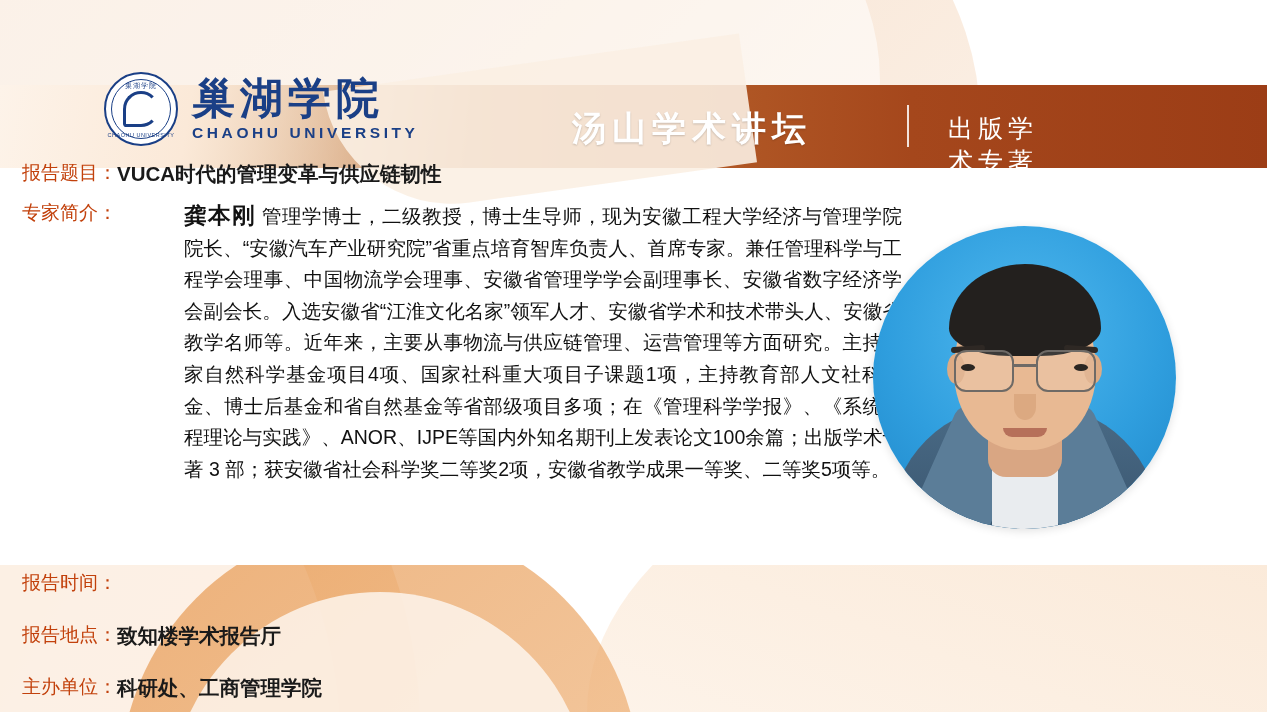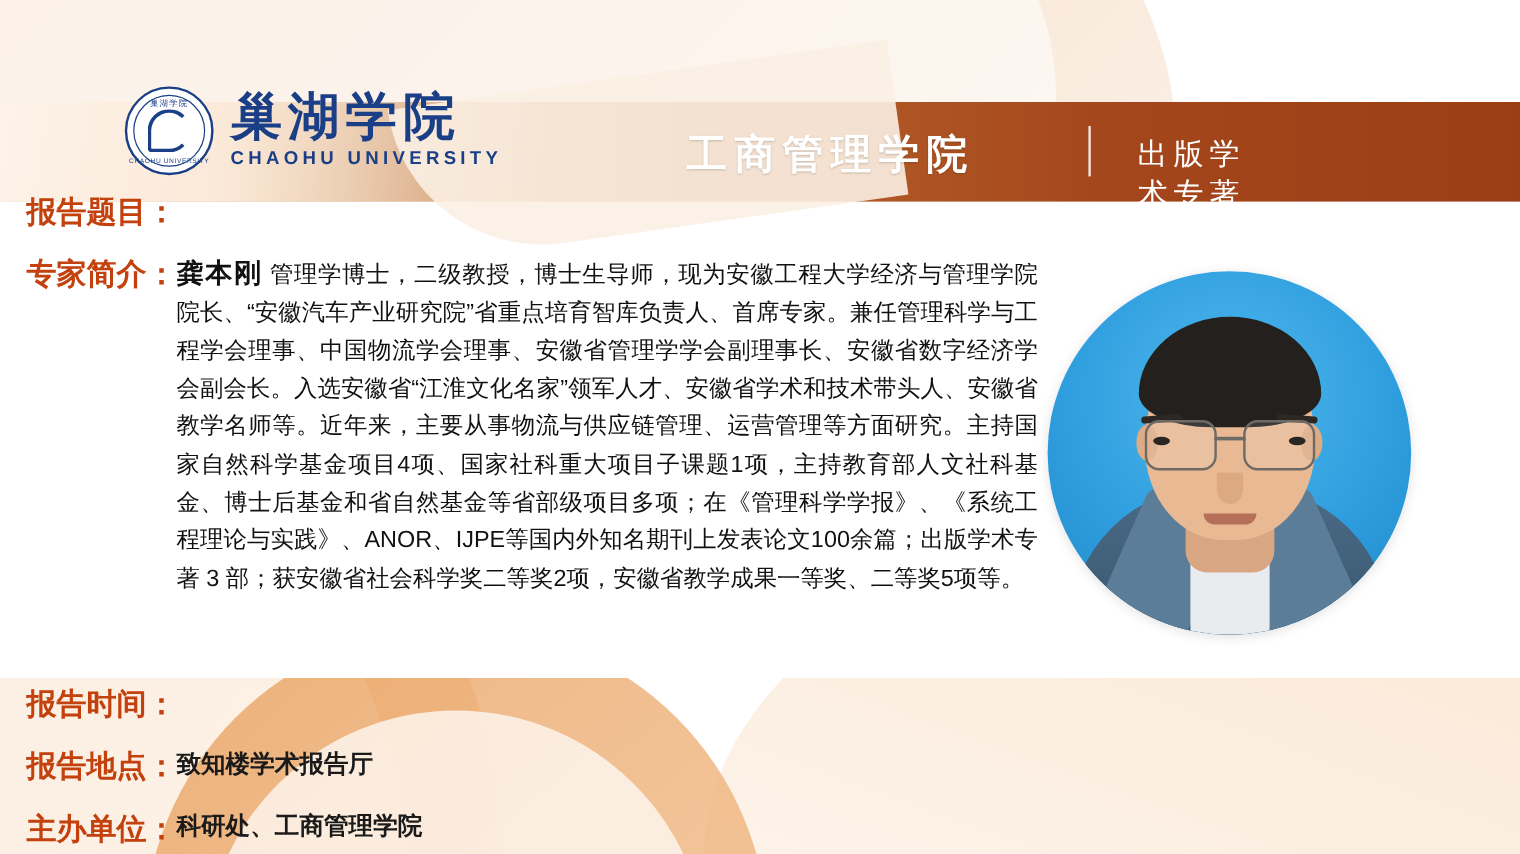--- a/index.html
+++ b/index.html
@@ -249,34 +249,34 @@
   }
 
   
   .row {
     position: absolute;
     display: flex;
     align-items: flex-start;
   }
   .label {
     color: #c2410c;
-    font-size: 25px;
-    font-weight: 700;
+    font-size: 19px;
+    font-weight: 400;
     white-space: nowrap;
     flex: none;
   }
   .value-strong {
     color: #1a1a1a;
     font-size: 20.5px;
     font-weight: 700;
     white-space: nowrap;
   }
 
   .row-topic { left: 22px; top: 160px; }
-  .row-bio   { left: 22px; top: 212px; width: 880px; align-items: flex-start; }
+  .row-bio   { left: 22px; top: 200px; width: 880px; align-items: flex-start; justify-content: space-between; }
   .row-time  { left: 22px; top: 570px; justify-content: space-between; }
   .row-place { left: 22px; top: 622px; }
   .row-org   { left: 22px; top: 674px; }
 
   .bio-body {
     font-size: 19.5px;
     line-height: 31.6px;
     color: #111111;
     text-align: justify;
     width: 718px;
@@ -473,27 +473,28 @@
         <div class="seal-top">巢湖学院</div>
         <div class="seal-mark"></div>
         <div class="seal-bottom">CHAOHU UNIVERSITY</div>
       </div>
       <div class="logo-text">
         <div class="logo-cn">巢湖学院</div>
         <div class="logo-en">CHAOHU  UNIVERSITY</div>
       </div>
     </div>
 
-    <div class="band-title">工商管理学院</div>
+    <div class="band-title">汤山学术讲坛</div>
     <div class="band-divider"></div>
     <div class="band-sub">出版学术专著</div>
   </div>
 
   <div class="row row-topic">
     <span class="label">报告题目：</span>
+    <span class="value-strong">VUCA时代的管理变革与供应链韧性</span>
   </div>
 
   <div class="row row-bio">
     <span class="label">专家简介：</span>
     <div class="bio-body">
       <span class="bio-name">龚本刚</span><span> 管理学博士，二级教授，博士生导师，现为安徽工程大学经济与管理学院院长、“安徽汽车产业研究院”省重点培育智库负责人、首席专家。兼任管理科学与工程学会理事、中国物流学会理事、安徽省管理学学会副理事长、安徽省数字经济学会副会长。入选安徽省“江淮文化名家”领军人才、安徽省学术和技术带头人、安徽省教学名师等。近年来，主要从事物流与供应链管理、运营管理等方面研究。主持国家自然科学基金项目4项、国家社科重大项目子课题1项，主持教育部人文社科基金、博士后基金和省自然基金等省部级项目多项；在《管理科学学报》、《系统工程理论与实践》、ANOR、IJPE等国内外知名期刊上发表论文100余篇；出版学术专著 3 部；获安徽省社会科学奖二等奖2项，安徽省教学成果一等奖、二等奖5项等。</span>
     </div>
   </div>
 
   <div class="portrait">

